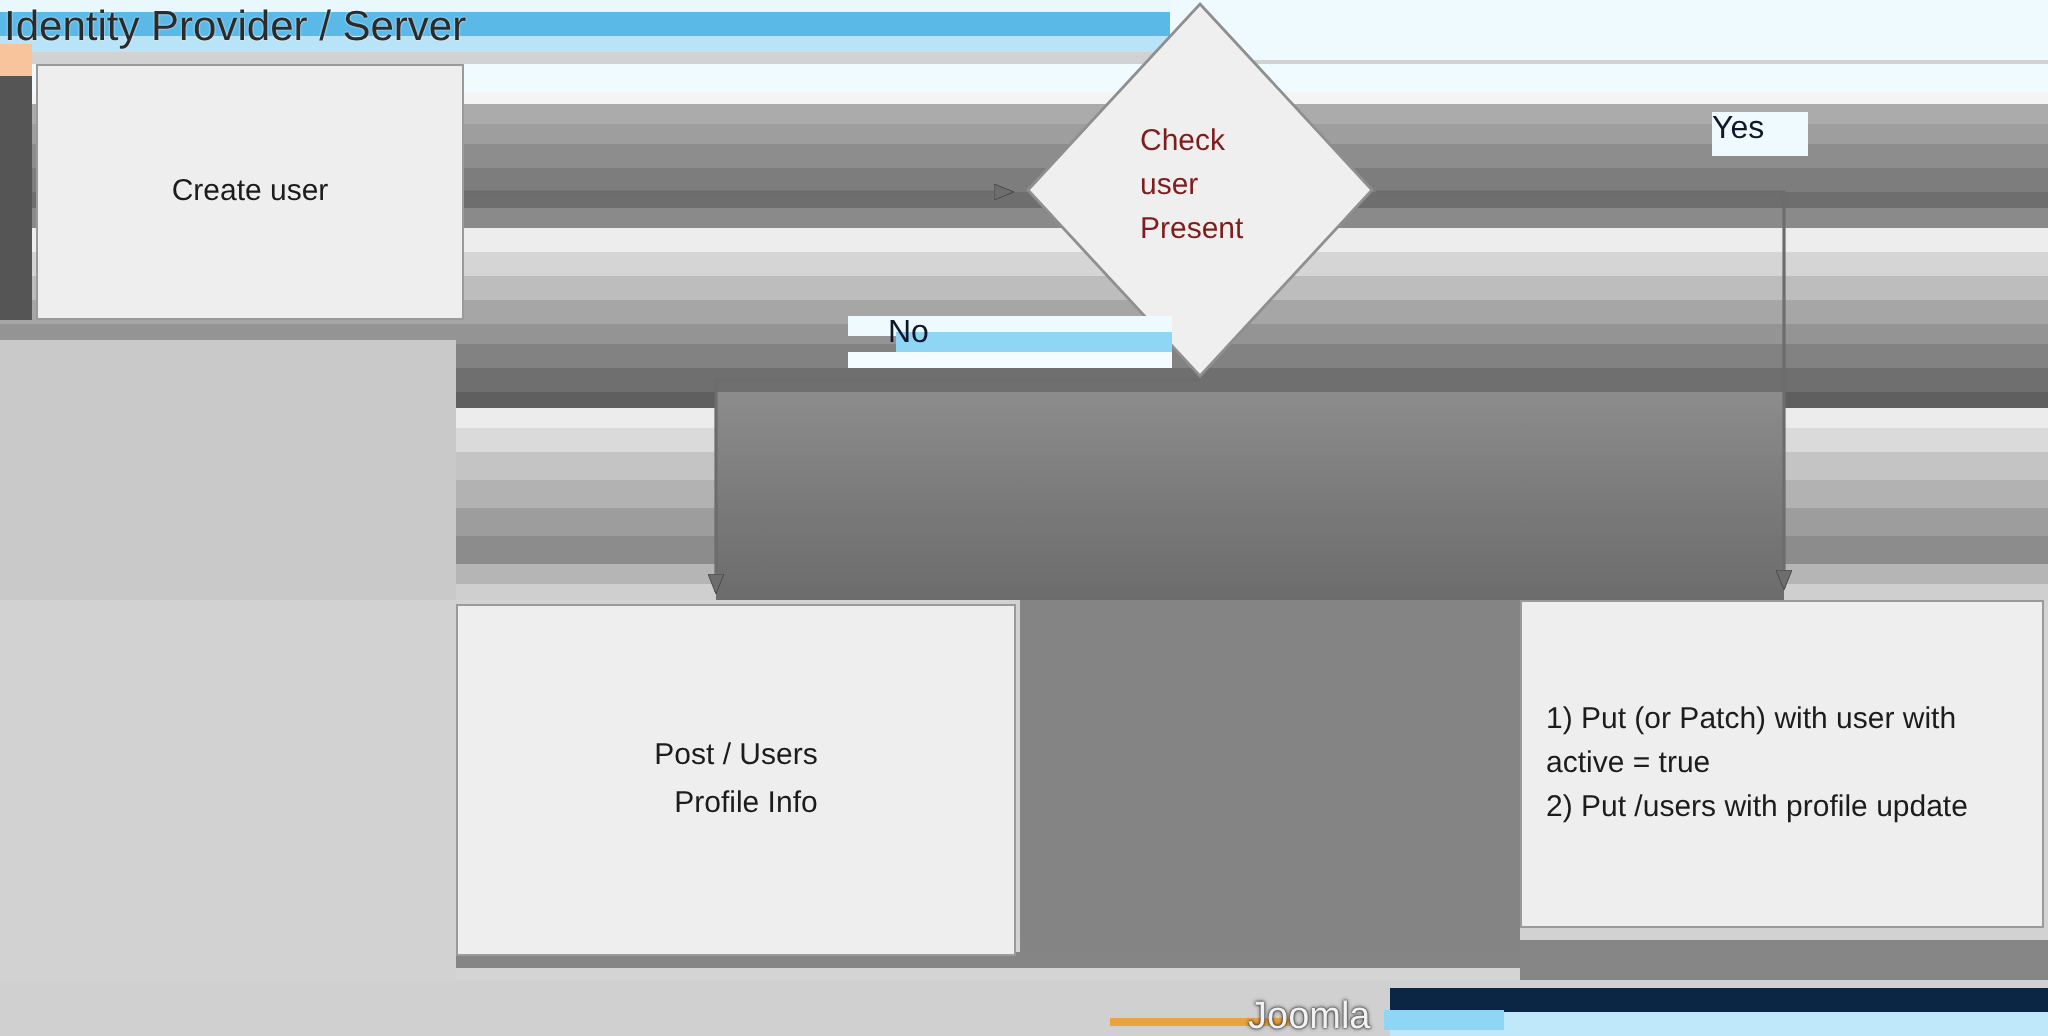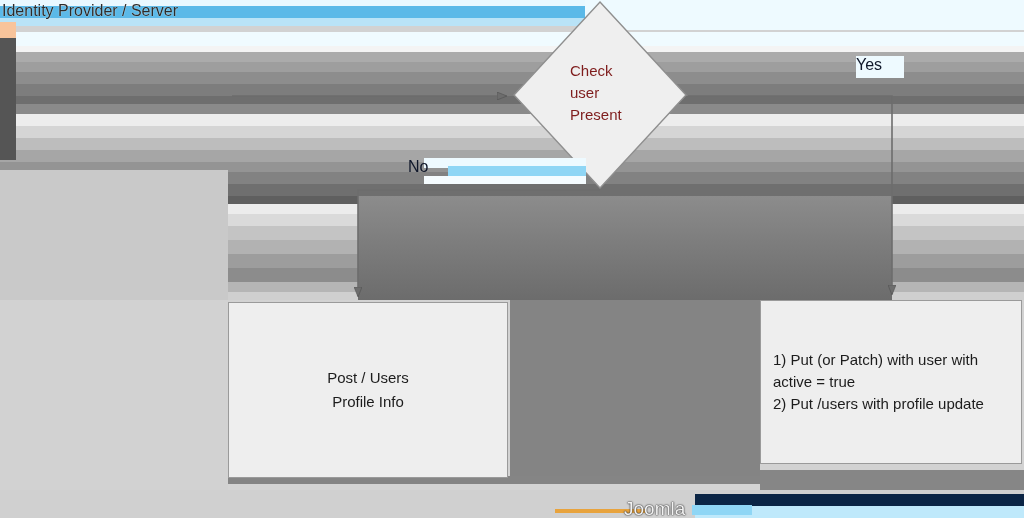--- a/index.html
+++ b/index.html
@@ -154,21 +154,21 @@
   .left-dark-bar {
     position: absolute;
     left: 0; top: 38px;
     width: 16px; height: 122px;
     background: #555555;
   }
   
   .title {
     position: absolute;
     left: 2px; top: 2px;
-    font-size: 16px;
+    font-size: 21px;
     color: #2b2b2b;
     font-weight: normal;
     text-shadow: 0 0 1px #ffffff;
     white-space: nowrap;
     z-index: 40;
   }
   
   .node {
     position: absolute;
     background: #eeeeee;
@@ -182,21 +182,21 @@
     font-size: 15px;
     line-height: 24px;
   }
   #node-create-user {
     left: 18px; top: 32px;
     width: 214px; height: 128px;
   }
   #node-post-users {
     left: 228px; top: 302px;
     width: 280px; height: 176px;
-    text-align: center;
+    text-align: right;
   }
   #node-put-patch {
     left: 760px; top: 300px;
     width: 262px; height: 164px;
     justify-content: flex-start;
     padding: 12px 12px;
   }
   #node-put-patch .txt {
     text-align: left;
     line-height: 22px;
@@ -233,21 +233,21 @@
   }
   
   .edge-label {
     position: absolute;
     z-index: 35;
     font-size: 16px;
     color: #0f172a;
     white-space: nowrap;
   }
   #label-yes { left: 856px; top: 56px; }
-  #label-no  { left: 408px; top: 158px; }
+  #label-no  { left: 444px; top: 158px; }
   .label-hilite-yes {
     position: absolute;
     left: 856px; top: 56px;
     width: 48px; height: 22px;
     background: #eefaff;
     z-index: 34;
   }
   .label-hilite-no {
     position: absolute;
     left: 424px; top: 158px;
@@ -312,20 +312,23 @@
       </marker>
     </defs>
 
     <path d="M232,96 L506,96" fill="none" stroke="#6d6d6d" stroke-width="1.6" marker-end="url(#arrowhead)"></path>
 
     <path d="M600,190 L358,190 L358,296" fill="none" stroke="#6d6d6d" stroke-width="1.6" marker-end="url(#arrowhead)"></path>
 
     <path d="M688,96 L892,96 L892,294" fill="none" stroke="#6d6d6d" stroke-width="1.6" marker-end="url(#arrowhead)"></path>
   </svg>
 
+  <div class="node" id="node-create-user">
+    <span>Create user</span>
+  </div>
 
   <div id="node-check-user">
     <svg width="176" height="190" viewBox="0 0 176 190">
       <polygon points="88,2 174,95 88,188 2,95" fill="#efefef" stroke="#8f8f8f" stroke-width="1.4"></polygon>
     </svg>
   </div>
   <div class="diamond-label">Check
 user
 Present</div>
 

